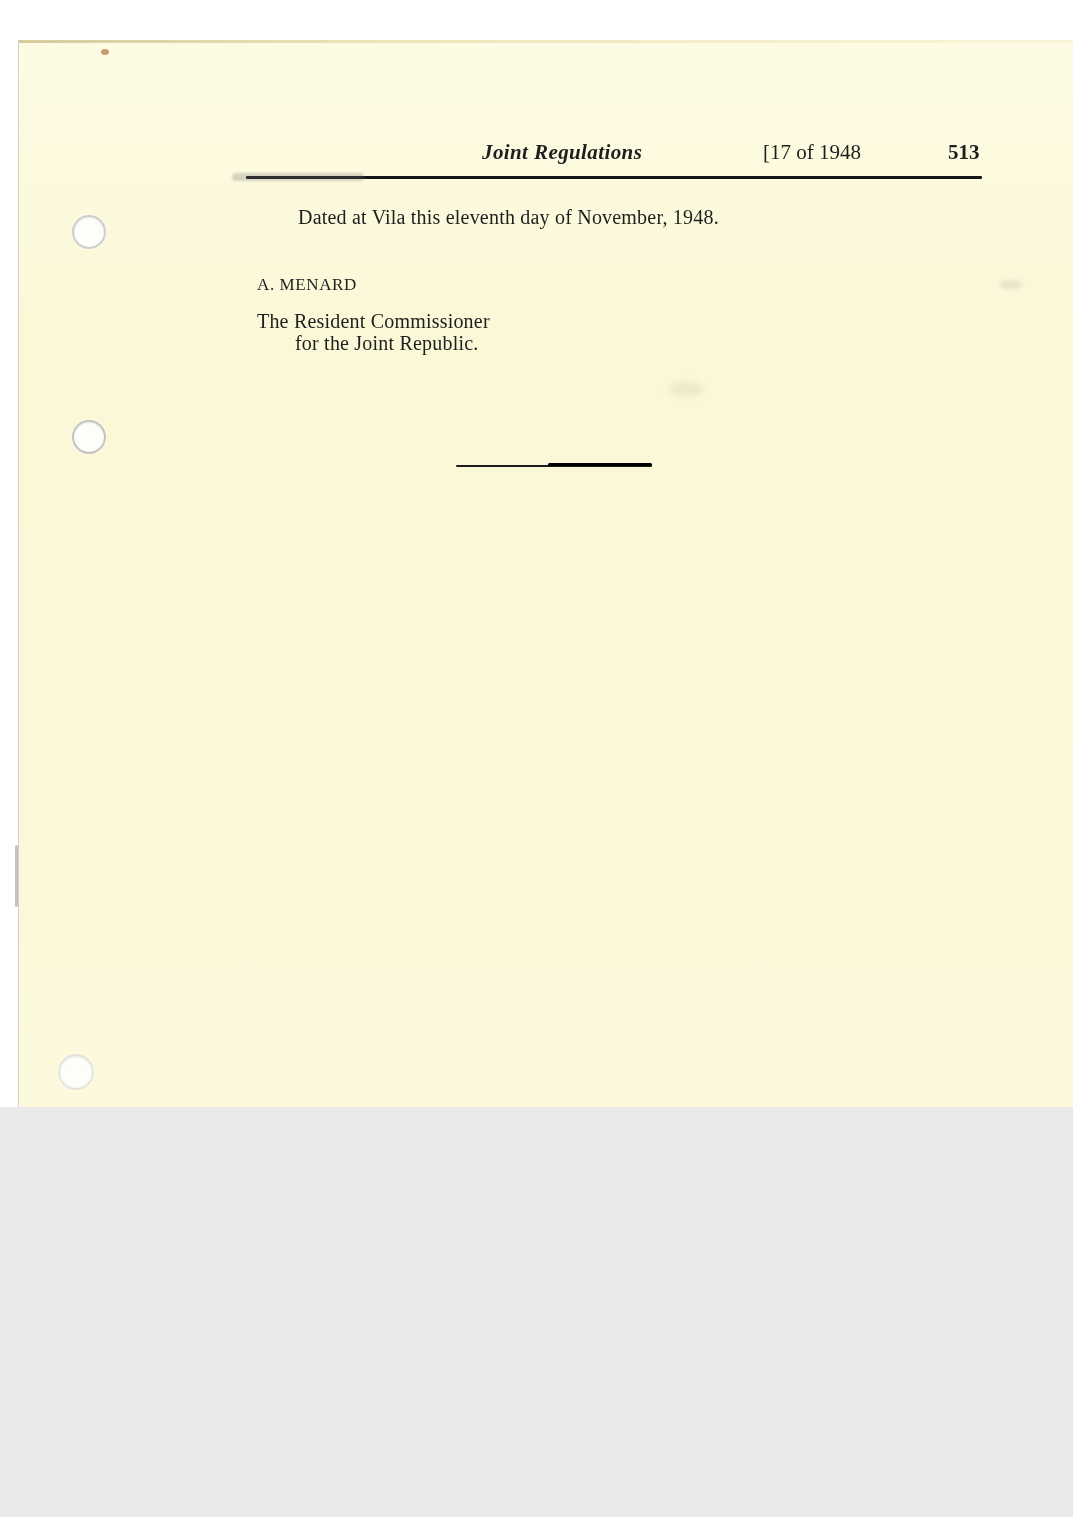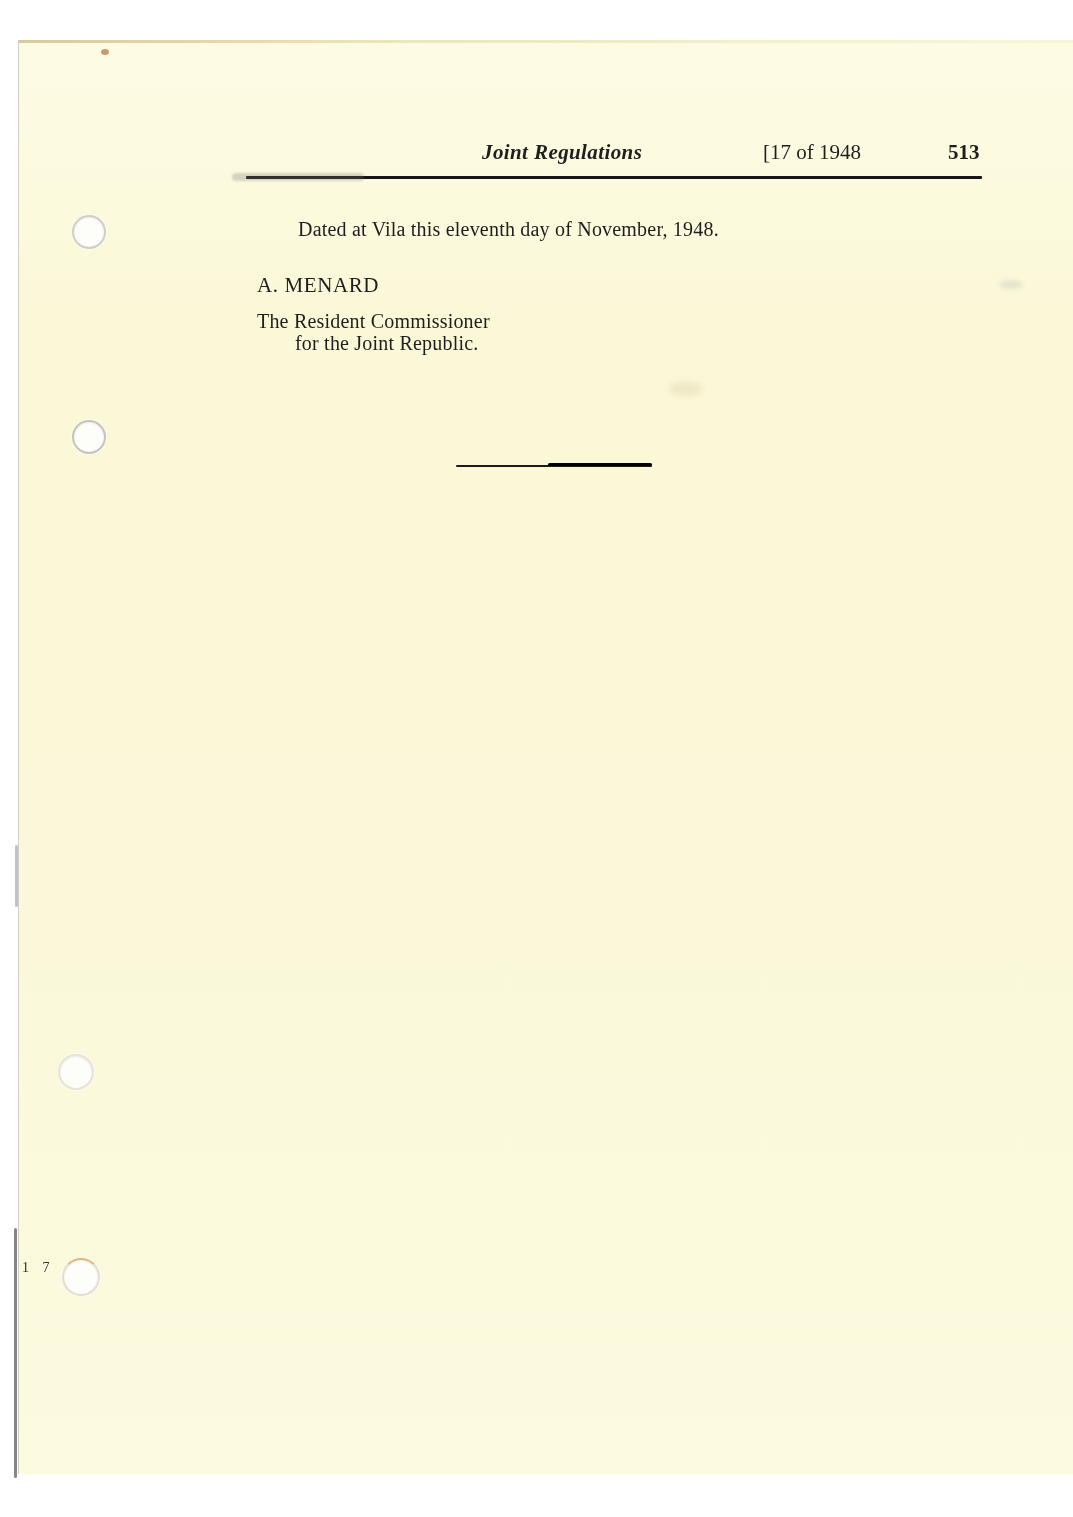--- a/index.html
+++ b/index.html
@@ -5,21 +5,21 @@
   :root{
     --paper:#fbf8d9;
     --ink:#1e1e1e;
     --watermark_text:#4c4c4e;
     --scan_background:#ffffff;
   }
   *{margin:0;padding:0;box-sizing:border-box;}
   html,body{background:#e9e9e9;}
   .scan{
     position:relative;
-    width:1073px;height:1517px;
+    width:1073px;height:1107px;
     background:var(--scan_background);
     overflow:hidden;
     font-family:"Liberation Serif","DejaVu Serif",serif;
     color:var(--ink);
   }
   
   .paper{
     position:absolute;
     left:18px;top:40px;
     width:1055px;height:1434px;
@@ -49,30 +49,30 @@
     position:absolute;left:227px;top:136px;width:736px;height:3px;
     background:#161616;border-radius:1px;
   }
   .header-rule::before{
     content:"";position:absolute;left:-14px;top:-3px;width:132px;height:8px;
     background:rgba(115,115,115,.28);border-radius:4px;filter:blur(1px);
   }
   
   .dateline{
     position:absolute;left:279px;top:166px;
-    font-size:20px;white-space:nowrap;letter-spacing:.2px;margin-top:12px;
+    font-size:20px;white-space:nowrap;letter-spacing:.2px;
   }
   .sig-col{
     position:absolute;top:234px;
     font-size:20px;line-height:22px;white-space:nowrap;letter-spacing:.2px;
   }
   .sig-col.left{left:238px;}
   .sig-col.right{left:534px;}
   .sig-name{
-    font-size:21px;letter-spacing:.6px;line-height:22px;margin-bottom:14px;
+    font-size:17px;letter-spacing:.6px;line-height:22px;margin-bottom:14px;
   }
   .sig-col.left  .sig-line2{padding-left:38px;}
   .sig-col.right .sig-line2{padding-left:41px;}
   
   .mid-rule{
     position:absolute;left:437px;top:425px;width:196px;height:2px;
     background:#1c1c1c;border-radius:1px;
   }
   .mid-rule::after{
     content:"";position:absolute;left:92px;top:-2px;width:104px;height:3px;

